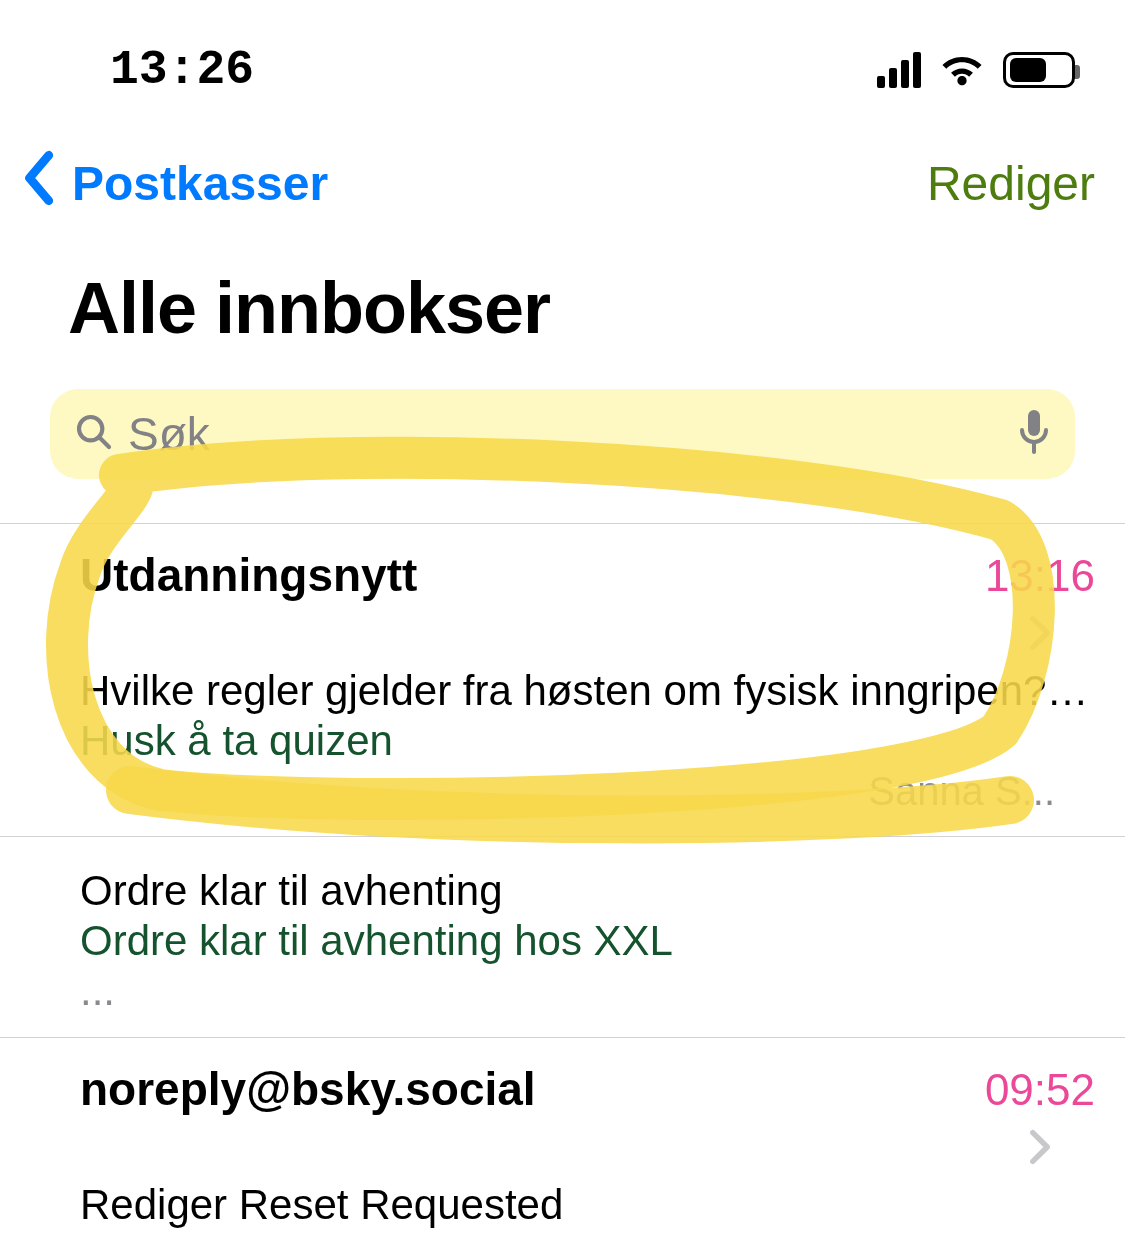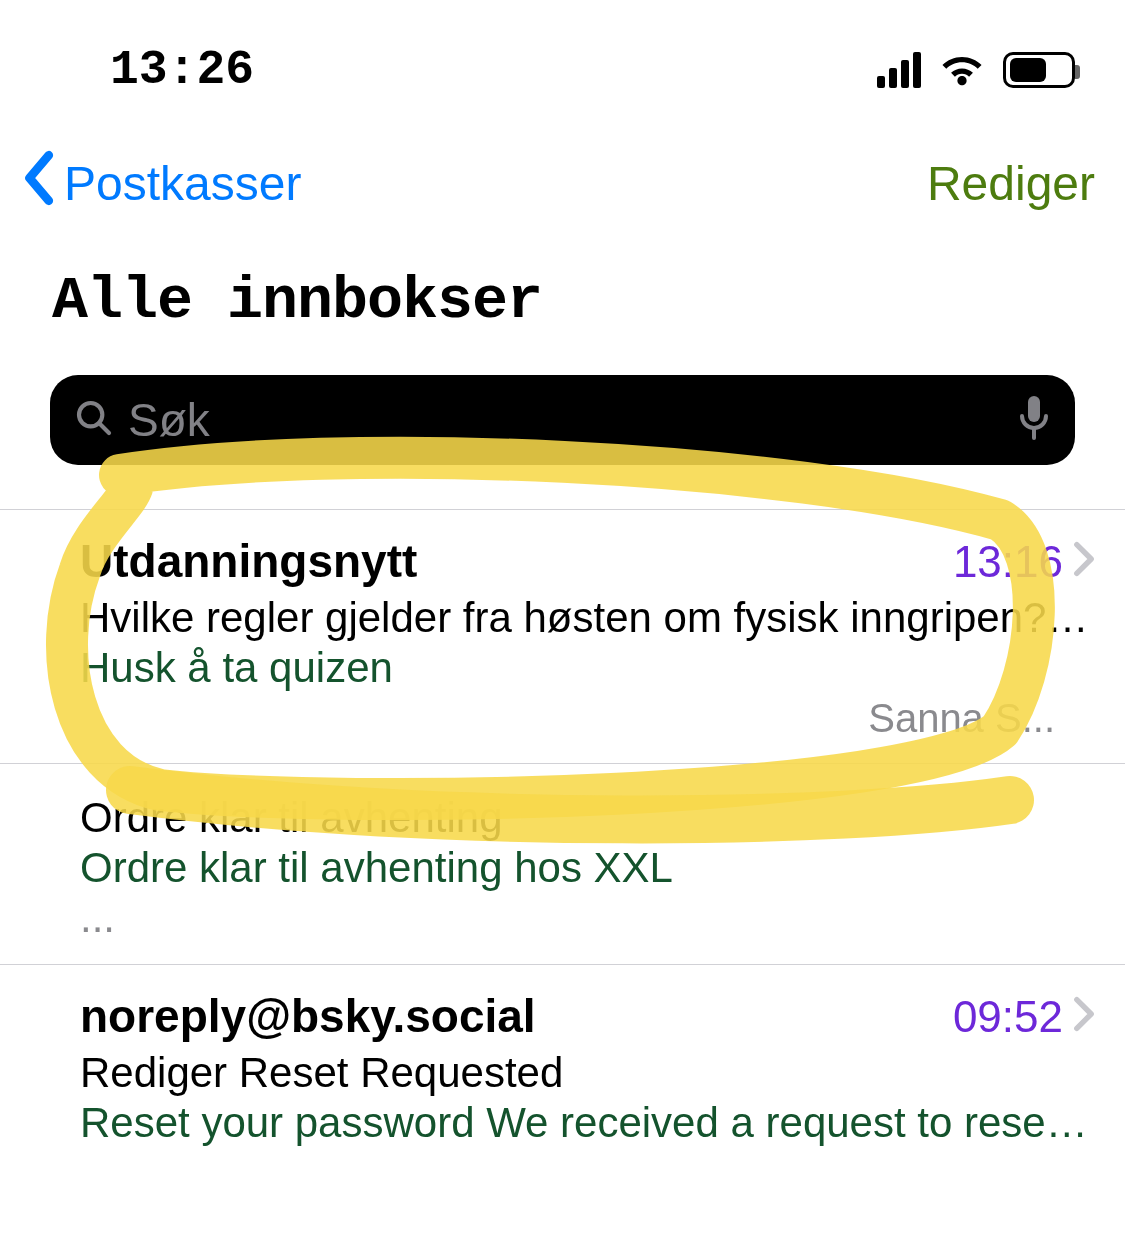--- a/index.html
+++ b/index.html
@@ -75,44 +75,43 @@
   
   .nav-bar {
     display:flex;
     justify-content: space-between;
     align-items:center;
     padding: 30px 30px 10px 20px;
   }
   .back-btn {
     display:flex;
     align-items:center;
-    gap: 4px;
+    gap: 12px;
     color:#007aff;
     font-size: 48px;
-    font-weight: 400;
+    font-weight: 700;
   }
   .back-chevron svg { width: 40px; height: 56px; }
   .edit-btn {
     color:#4d7c0f;
     font-size:48px;
   }
 
   
   .page-title {
-    font-size: 60px;
+    font-size: 72px;
     font-weight: 700;
     letter-spacing: -1px;
-    padding: 40px 0 20px 52px;
-    font-family: Liberation Mono, monospace;
+    padding: 40px 0 20px 68px;
   }
 
   
   .search-wrap {
     margin: 20px 50px 30px 50px;
-    background: #000000;
+    background: #fef9c3;
     border-radius: 28px;
     height: 90px;
     display:flex;
     align-items:center;
     padding: 0 24px;
     gap: 14px;
   }
   .search-icon svg { width: 40px; height: 40px; color:#818186;}
   .search-input {
     flex:1;
@@ -139,22 +138,23 @@
     align-items: baseline;
   }
   .sender {
     font-size: 46px;
     font-weight: 700;
   }
   .meta {
     display:flex;
     align-items:center;
     gap: 10px;
-    color:#6d28d9;
+    color:#ec4899;
     font-size: 44px;
+    flex-direction: column;
   }
   .row-chevron svg { width: 22px; height: 36px; color:#c7c7cc;}
   .subject {
     font-size: 42px;
     color:#000;
     margin-top: 6px;
     white-space: nowrap;
     overflow: hidden;
     text-overflow: ellipsis;
   }

